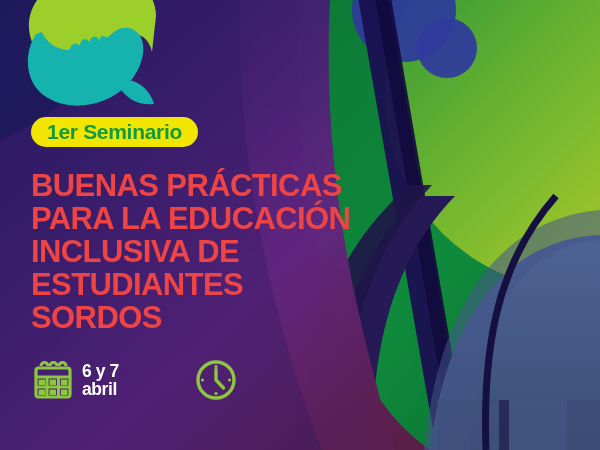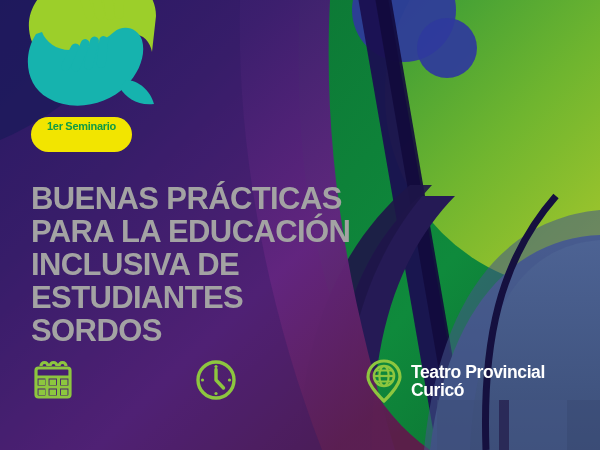--- a/index.html
+++ b/index.html
@@ -34,35 +34,35 @@
   }
 
   
   #badge {
     position: absolute;
     left: 31px;
     top: 117px;
     background: #f2e500;
     color: #0f9b45;
     border-radius: 20px;
-    padding: 4px 16px 20px 16px;
-    font-size: 11px;
+    padding: 4px 16px 5px 16px;
+    font-size: 21px;
     font-weight: bold;
     letter-spacing: -0.3px;
     line-height: 1;
     white-space: nowrap;
   }
 
   
   #title {
     position: absolute;
     left: 31px;
-    top: 161px;
+    top: 148px;
     width: 420px;
-    color: #a3a3a3;
+    color: #ef4444;
     font-size: 31px;
     font-weight: bold;
     line-height: 1.07;
     letter-spacing: -0.6px;
     text-transform: uppercase;
     white-space: pre-line;
   }
 
   
   #info-row {
@@ -219,46 +219,34 @@
           <g fill="#8dc63f">
             <rect x="7.5" y="21.5" width="6.5" height="5.5"></rect>
             <rect x="18.5" y="21.5" width="6.5" height="5.5"></rect>
             <rect x="30" y="21.5" width="6.5" height="5.5"></rect>
             <rect x="7.5" y="31.5" width="6.5" height="5.5"></rect>
             <rect x="18.5" y="31.5" width="6.5" height="5.5"></rect>
             <rect x="30" y="31.5" width="6.5" height="5.5"></rect>
           </g>
         </svg>
       </span>
+      <span class="info-text">6 y 7
+abril</span>
     </div>
 
     <div class="info-item clk">
       <span class="info-icon">
         <svg width="44" height="44" viewBox="0 0 44 44" xmlns="http://www.w3.org/2000/svg">
           <circle cx="22" cy="22" r="18" fill="none" stroke="#8dc63f" stroke-width="3.4"></circle>
           <path d="M22,11.5 L22,22 L29.5,30" fill="none" stroke="#8dc63f" stroke-width="3.4" stroke-linecap="round" stroke-linejoin="round"></path>
           <g fill="#8dc63f">
             <circle cx="22" cy="8.5" r="1.6"></circle>
             <circle cx="35.5" cy="22" r="1.6"></circle>
             <circle cx="22" cy="35.5" r="1.6"></circle>
             <circle cx="8.5" cy="22" r="1.6"></circle>
           </g>
         </svg>
       </span>
     </div>
 
-    <div class="info-item loc">
-      <span class="info-icon">
-        <svg width="40" height="46" viewBox="0 0 40 46" xmlns="http://www.w3.org/2000/svg">
-          <path d="M20,3 C11,3 4,10 4,19 C4,28 20,43 20,43 C20,43 36,28 36,19 C36,10 29,3 20,3 Z" fill="none" stroke="#8dc63f" stroke-width="3.2" stroke-linejoin="round"></path>
-          <circle cx="20" cy="18" r="10" fill="none" stroke="#8dc63f" stroke-width="2.6"></circle>
-          <ellipse cx="20" cy="18" rx="4.6" ry="10" fill="none" stroke="#8dc63f" stroke-width="2.2"></ellipse>
-          <line x1="10" y1="18" x2="30" y2="18" stroke="#8dc63f" stroke-width="2.2"></line>
-          <line x1="12" y1="12.5" x2="28" y2="12.5" stroke="#8dc63f" stroke-width="2"></line>
-          <line x1="12" y1="23.5" x2="28" y2="23.5" stroke="#8dc63f" stroke-width="2"></line>
-        </svg>
-      </span>
-      <span class="info-text">Teatro Provincial
-Curicó</span>
-    </div>
 
   </div>
 </div>
 
 </body></html>

